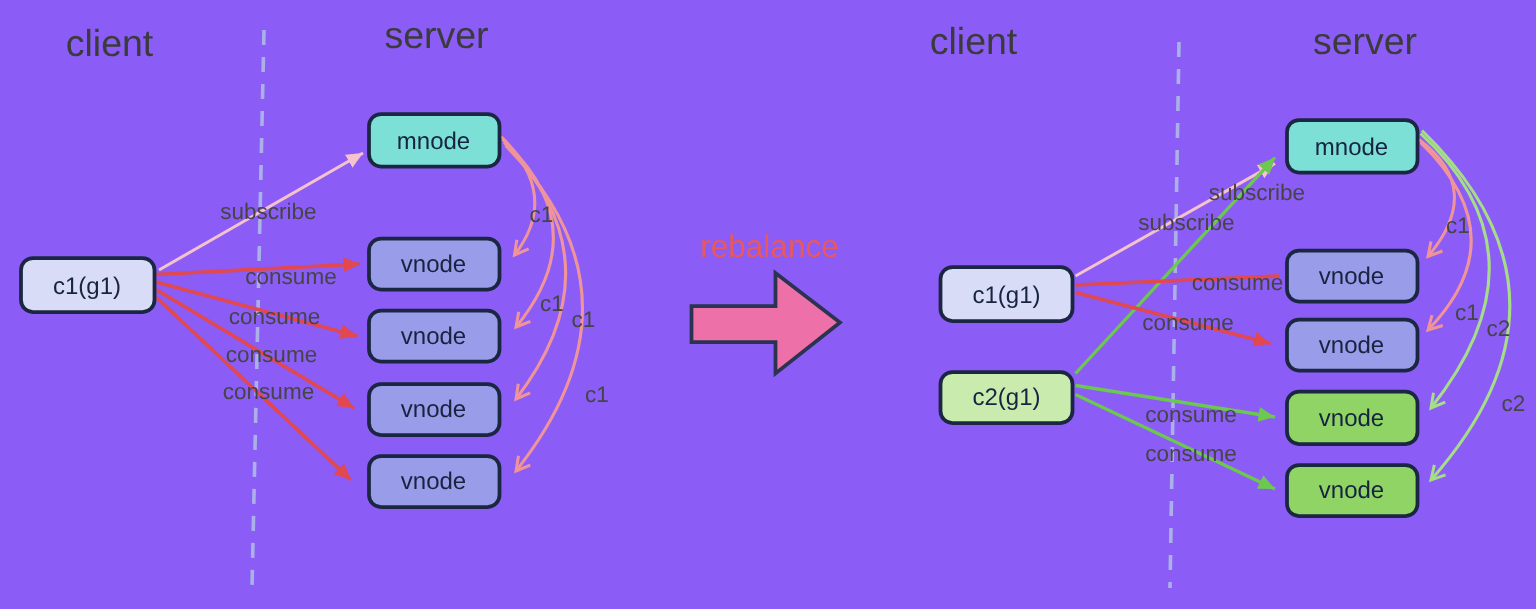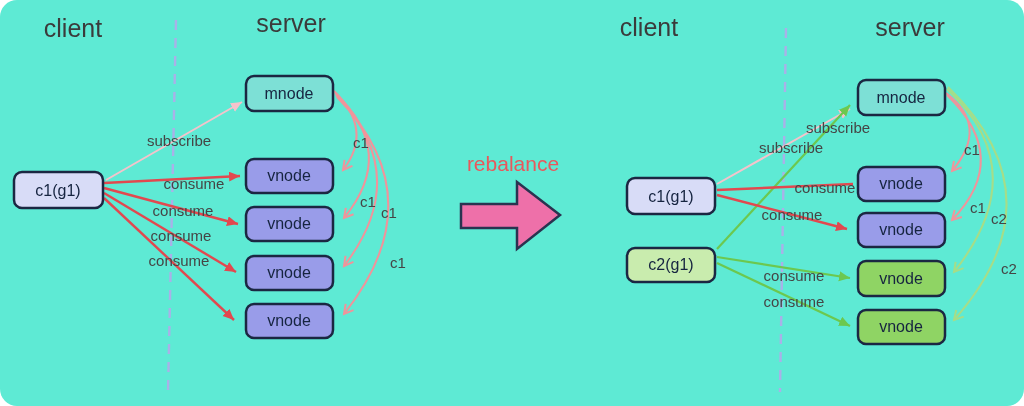--- a/index.html
+++ b/index.html
@@ -1,18 +1,18 @@
 <!DOCTYPE html>
 <html><head>
 <meta charset="utf-8">
 <style>
   html,body { margin:0; padding:0; background:#ffffff; }
   .canvas {
-    position:relative; width:1024px; height:406px; background:#5eead4;
-    font-family:"Liberation Sans", sans-serif; overflow:hidden;border-radius:17px;
+    position:relative; width:1024px; height:406px; background:#8b5cf6;
+    font-family:"Liberation Sans", sans-serif; overflow:hidden;
   }
   svg text { font-family:"Liberation Sans", sans-serif; }
   .t-title { font-size:25px; fill:#3b3b3b; }
   .t-node  { font-size:16px; fill:#162440; }
   .t-edge  { font-size:15px; fill:#454545; }
   .t-rebalance { font-size:21px; fill:#e8585c; }
   .ln-dash   { stroke:#a9b1e8; stroke-width:2.4; stroke-dasharray:10 8; fill:none; }
   .ln-red    { stroke:#e2484f; stroke-width:2.4; fill:none; }
   .ln-pink   { stroke:#f5c3cb; stroke-width:2;   fill:none; }
   .ln-salmon { stroke:#f0949b; stroke-width:2;   fill:none; }

